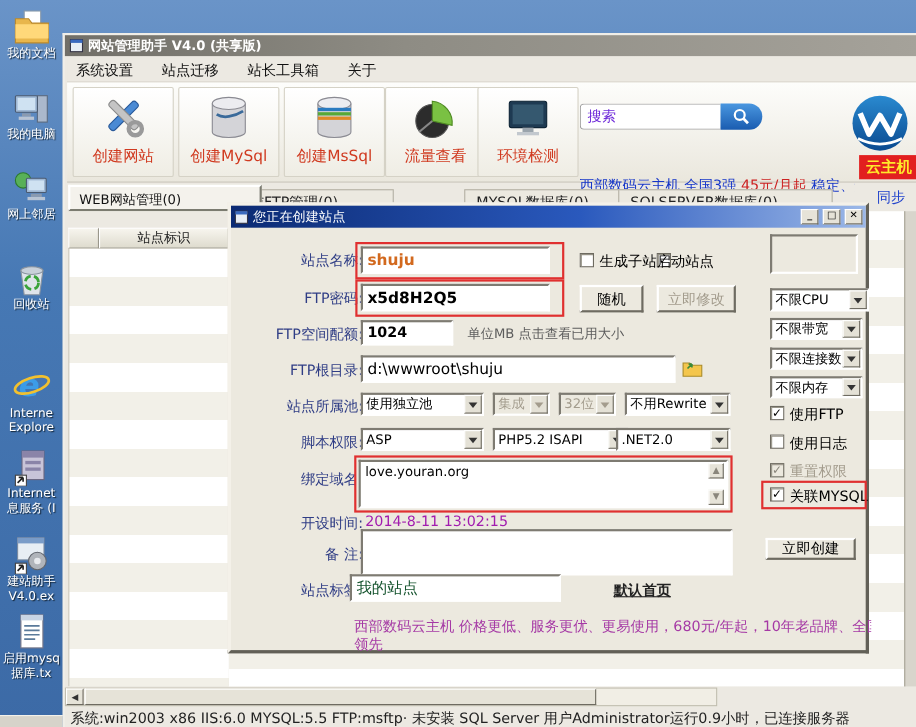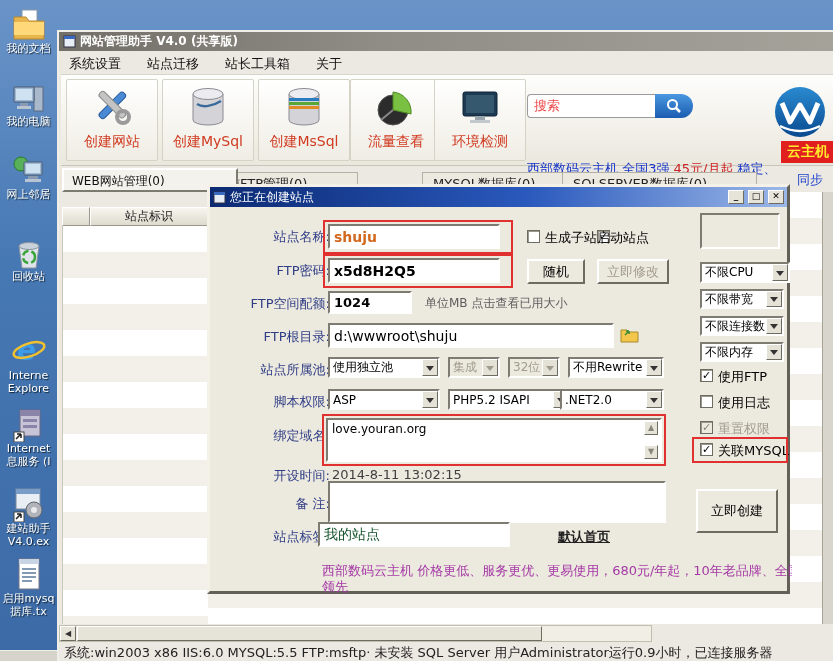--- a/index.html
+++ b/index.html
@@ -22,21 +22,21 @@
     border-bottom:1px solid #d8d5ca}
   .menubar span{cursor:default}
   .toolbar{position:absolute;left:2px;top:43px;width:772px;height:90px;
     background:linear-gradient(180deg,#fdfdfb,#eae7dd);border-bottom:1px solid #c9c6b9}
   .tbtn{position:absolute;top:4px;height:80px;width:90px;background:linear-gradient(180deg,#ffffff,#efede4);
     border:1px solid #d5d2c6;border-radius:2px;text-align:center;cursor:pointer}
   .tbtn svg{display:block;margin:4px auto 0}
   .tbtn .lb{color:#d03a20;font-size:14px;margin-top:3px;white-space:nowrap}
   .searchwrap{position:absolute;left:466px;top:19px;height:24px}
   .searchinput{position:absolute;left:0;top:0;width:128px;height:24px;border:1px solid #9a9a9a;border-right:none;
-    border-radius:4px 0 0 4px;padding:0 6px;font-size:13px;color:#ef4444;font-family:inherit;outline:none;box-sizing:border-box}
+    border-radius:4px 0 0 4px;padding:0 6px;font-size:13px;color:#6d28d9;font-family:inherit;outline:none;box-sizing:border-box}
   .searchbtn{position:absolute;left:128px;top:0;width:38px;height:24px;border:none;border-radius:0 12px 12px 0;
     background:linear-gradient(180deg,#4a97e0,#1a5cb0);display:flex;align-items:center;justify-content:center;cursor:pointer}
   .adline{position:absolute;left:466px;top:85px;font-size:13px;white-space:nowrap;width:250px;overflow:hidden}
   .adb{color:#1535c8}.adr{color:#cc2222}
   .cloudbtn{position:absolute;left:722px;top:109px;width:54px;height:22px;background:#e21f1f;color:#ffe92a;
     font-size:14px;font-weight:bold;display:flex;align-items:center;padding-left:6px;cursor:pointer;white-space:nowrap;overflow:hidden}
   
   .tab-active{position:absolute;left:3px;top:136px;width:176px;height:24px;background:#f4f2ec;
     border:2px solid;border-color:#ffffff #7b7b70 #7b7b70 #ffffff;box-sizing:border-box;
     font-size:12px;color:#111;display:flex;align-items:flex-end;padding-left:8px;cursor:pointer}
@@ -86,21 +86,21 @@
   .combo.dis{background:#ece9df;color:#a39c8d}
   .combo.dis .car i{border-top-color:#a39c8d}
   .cb{position:absolute;width:13px;height:13px;background:#fff;border:1px solid #6e6b61;
     box-shadow:inset 1px 1px 0 #9a978b;font-size:11px;line-height:11px;text-align:center;box-sizing:border-box;cursor:pointer}
   .cb .ck{color:#000;font-weight:bold}
   .cb.dis{background:#ece9df;cursor:default}.cb.dis .ck{color:#8a867c}
   .clab{position:absolute;font-size:13px;color:#000;white-space:nowrap}
   .clab.dis{color:#a39c8d}
   .anno{position:absolute;border:2px solid #e03030;pointer-events:none;box-sizing:border-box;z-index:5}
   .hint{position:absolute;font-size:12px;color:#5c5c5c;white-space:nowrap}
-  .timeval{position:absolute;font-size:13px;color:#404040;white-space:nowrap}
+  .timeval{position:absolute;font-size:13px;color:#a21caf;white-space:nowrap}
   .deflink{position:absolute;font-size:13px;font-weight:bold;color:#222;text-decoration:underline;cursor:pointer}
   .dlgad{position:absolute;left:112px;top:376px;width:470px;height:30px;overflow:hidden;
     font-size:13px;line-height:16px;color:#a539a5;white-space:nowrap}
   .taskbar{position:absolute;left:0;top:650px;width:57px;height:11px;background:#d6d3ca;border-top:1px solid #f2f0ea}
   .scrollarrows{position:absolute;right:4px;width:14px;height:14px;background:#e6e3d8;
     border:1px solid;border-color:#fff #6e6b61 #6e6b61 #fff;font-size:8px;line-height:12px;text-align:center;color:#8a867c;box-sizing:border-box}
 </style>
 </head>
 <body>
 
@@ -440,21 +440,21 @@
     <div class="cb" style="left:490px;top:256px">
       <span class="ck">✓</span></div>
     <div class="clab" style="left:508px;top:255px">关联MYSQL</div>
     <div class="anno" style="left:482px;top:250px;width:96px;height:26px"></div>
 
     <div class="dlab" style="left:8px;top:280px">开设时间:</div>
     <div class="timeval" style="left:122px;top:280px">2014-8-11 13:02:15</div>
 
     <div class="dlab" style="left:8px;top:308px">备 注:</div>
     <textarea class="ta" style="left: 118px; top: 294px; width: 338px; height: 42px;" readonly=""></textarea>
-    <div class="btn" style="left:486px;top:302px;width:82px;height:44px">
+    <div class="btn" style="left:486px;top:302px;width:82px;height:20px">
       <span>立即创建</span>
       </div>
 
     <div class="dlab" style="left:8px;top:341px">站点标签:</div>
     <input class="fld" style="left: 108px; top: 335px; width: 192px; height: 25px; color: #14532d; font-size: 14px;" readonly="" value="我的站点">
     <div class="deflink" style="left:348px;top:341px">默认首页</div>
 
     <div class="dlgad">
       <div>西部数码云主机 价格更低、服务更优、更易使用，680元/年起，10年老品牌、全国</div>
       <div>领先</div>

